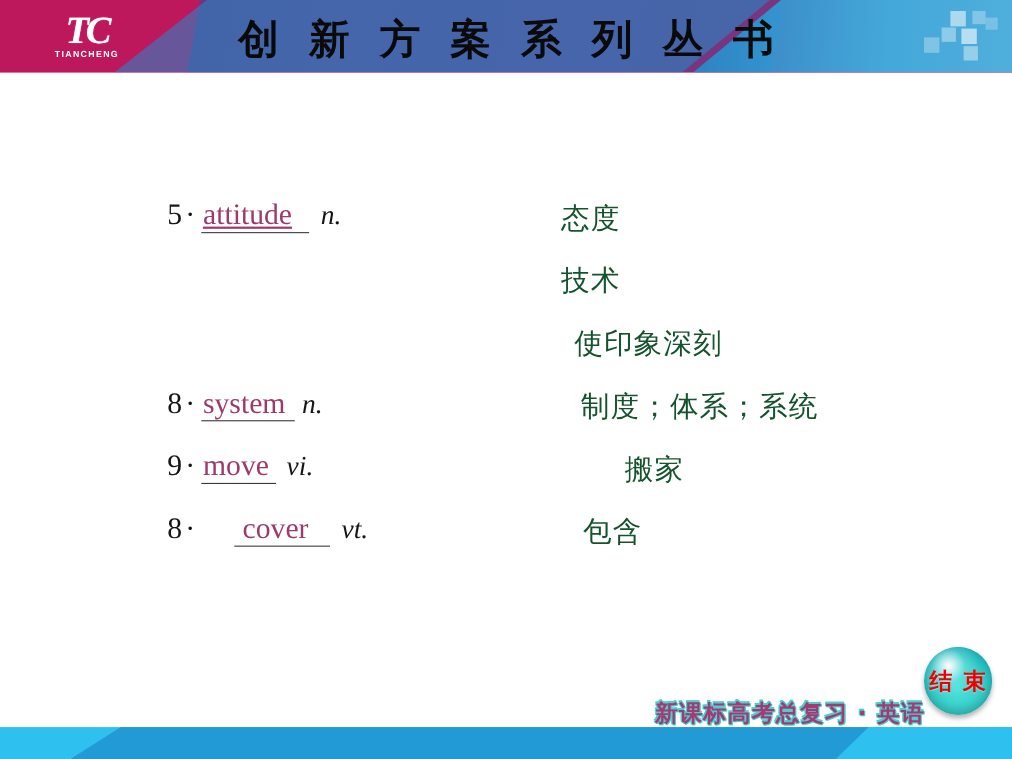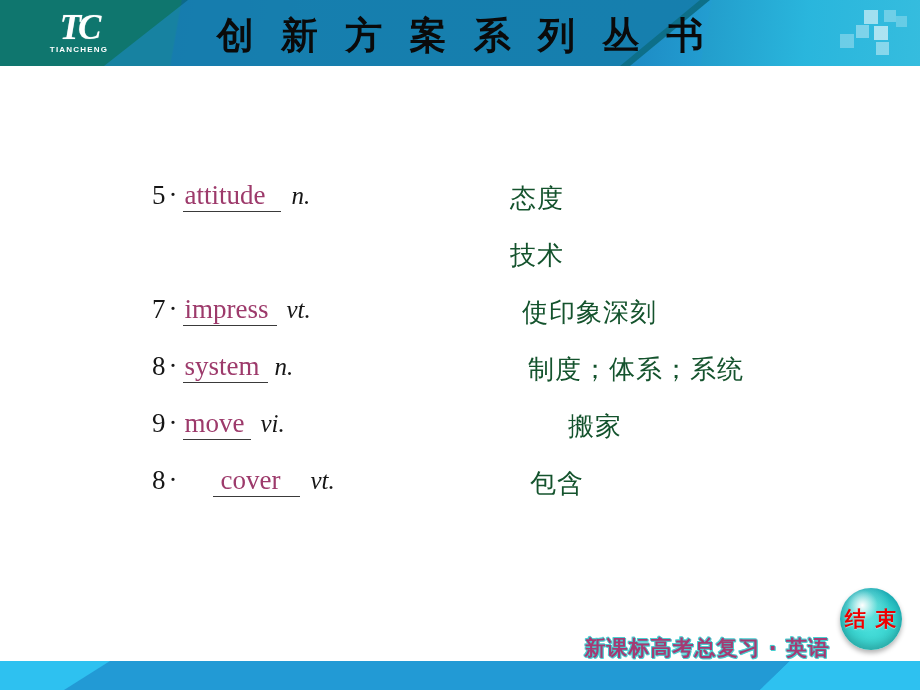--- a/index.html
+++ b/index.html
@@ -14,21 +14,21 @@
     overflow: hidden;
     font-family: "Liberation Serif", "DejaVu Serif", serif;
   }
 
   
   #header-bar {
     position: absolute;
     left: 0; top: 0;
     width: 920px;
     height: 66px;
-    background: #0f766e;
+    background: #be185d;
     overflow: hidden;
   }
   
   #header-wedge {
     position: absolute;
     left: 0; top: 0;
     width: 920px; height: 66px;
     background: linear-gradient(100deg,
         rgba(255,255,255,0) 0px,
         rgba(255,255,255,0) 178px,
@@ -154,21 +154,21 @@
     font-family: "DejaVu Sans", "Liberation Sans", sans-serif;
     font-size: 26px;
     color: #14532d;
     letter-spacing: 1px;
     white-space: nowrap;
   }
 
   
   #footer-title {
     position: absolute;
-    left: 0; top: 634px;
+    left: 11px; top: 634px;
     width: 830px;
     text-align: right;
     font-family: "DejaVu Sans", "Liberation Sans", sans-serif;
     font-size: 21px;
     font-weight: bold;
     color: #a53a73;
     letter-spacing: 1px;
     text-shadow:
        1px 0 0 #49cfd0, -1px 0 0 #49cfd0,
        0 1px 0 #49cfd0, 0 -1px 0 #49cfd0,
@@ -244,33 +244,30 @@
     <i style="left:38px;  top:30px; width:14px; height:14px; background:rgba(255,255,255,0.30);"></i>
     <i style="left:74px;  top:38px; width:13px; height:13px; background:rgba(255,255,255,0.42);"></i>
     <i style="left:94px;  top:12px; width:11px; height:11px; background:rgba(255,255,255,0.25);"></i>
   </div>
 </div>
 
 <div id="vocab-list">
 
   <div class="vocab-row">
     <div class="vocab-left">
-      <span class="v-num">5</span><span class="v-dot">·</span><span class="v-word" style="padding-right:16px;">attitude</span><span class="v-pos">n.</span>
+      <span class="v-num">5</span><span class="v-dot">·</span><span class="v-word" style="padding-right:16px;text-decoration:underline;">attitude</span><span class="v-pos">n.</span>
     </div>
     <div class="vocab-cn" style="left:510px;">态度</div>
   </div>
 
   <div class="vocab-row">
     <div class="vocab-cn" style="left:510px;">技术</div>
   </div>
 
   <div class="vocab-row">
-    <div class="vocab-left">
-      <span class="v-num">7</span><span class="v-dot">·</span><span class="v-word" style="padding-right:8px;">impress</span><span class="v-pos">vt.</span>
-    </div>
     <div class="vocab-cn" style="left:522px;">使印象深刻</div>
   </div>
 
   <div class="vocab-row">
     <div class="vocab-left">
       <span class="v-num">8</span><span class="v-dot">·</span><span class="v-word" style="padding-right:8px;">system</span><span class="v-pos" style="padding-left:5px;">n.</span>
     </div>
     <div class="vocab-cn" style="left:528px;">制度；体系；系统</div>
   </div>
 

